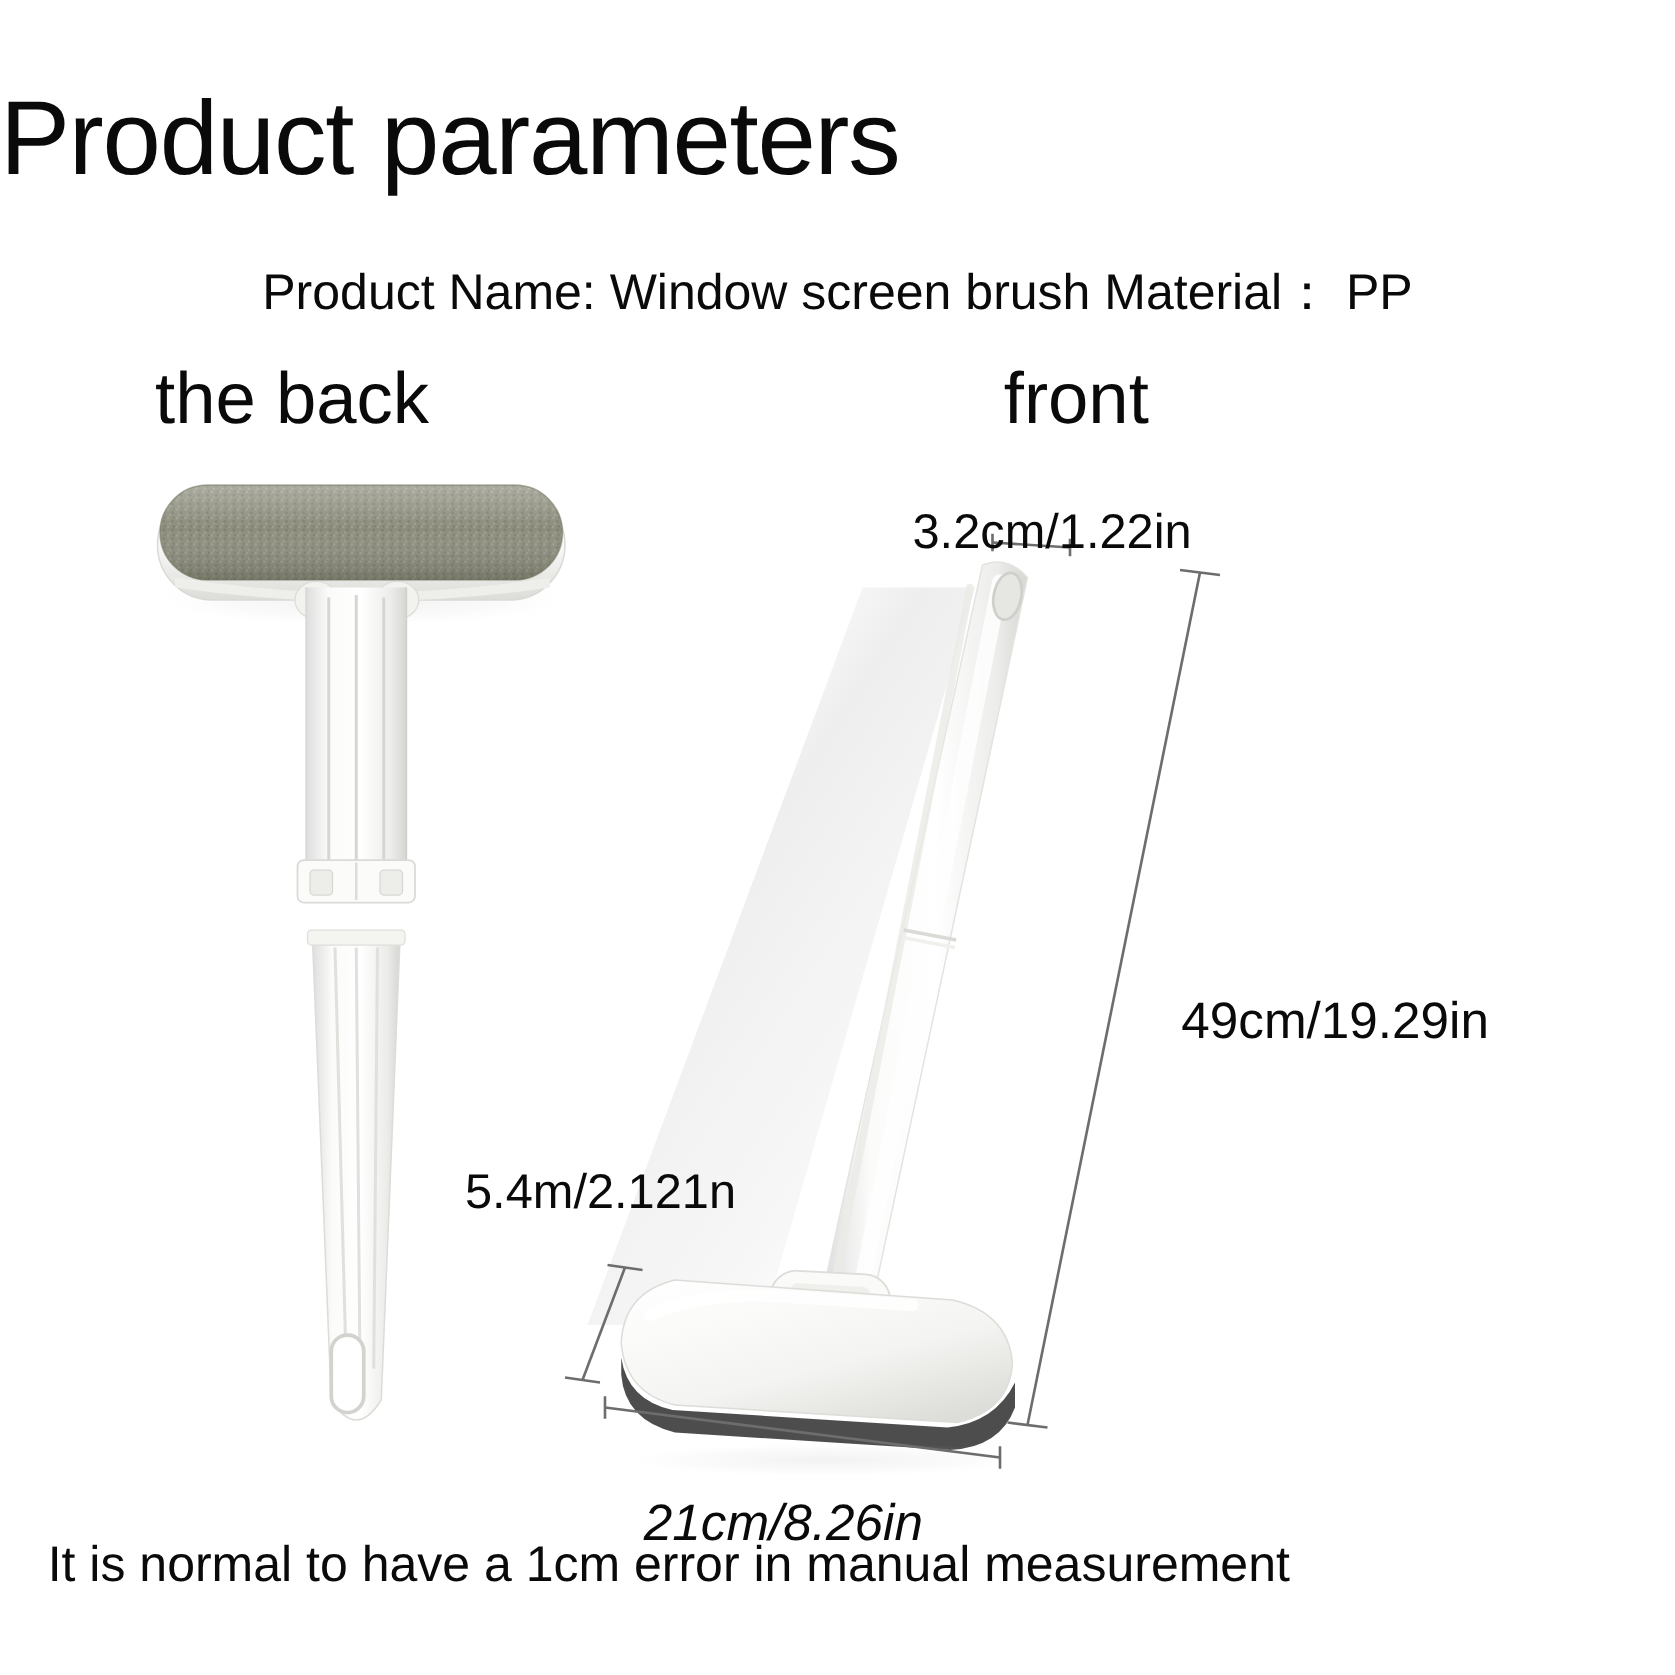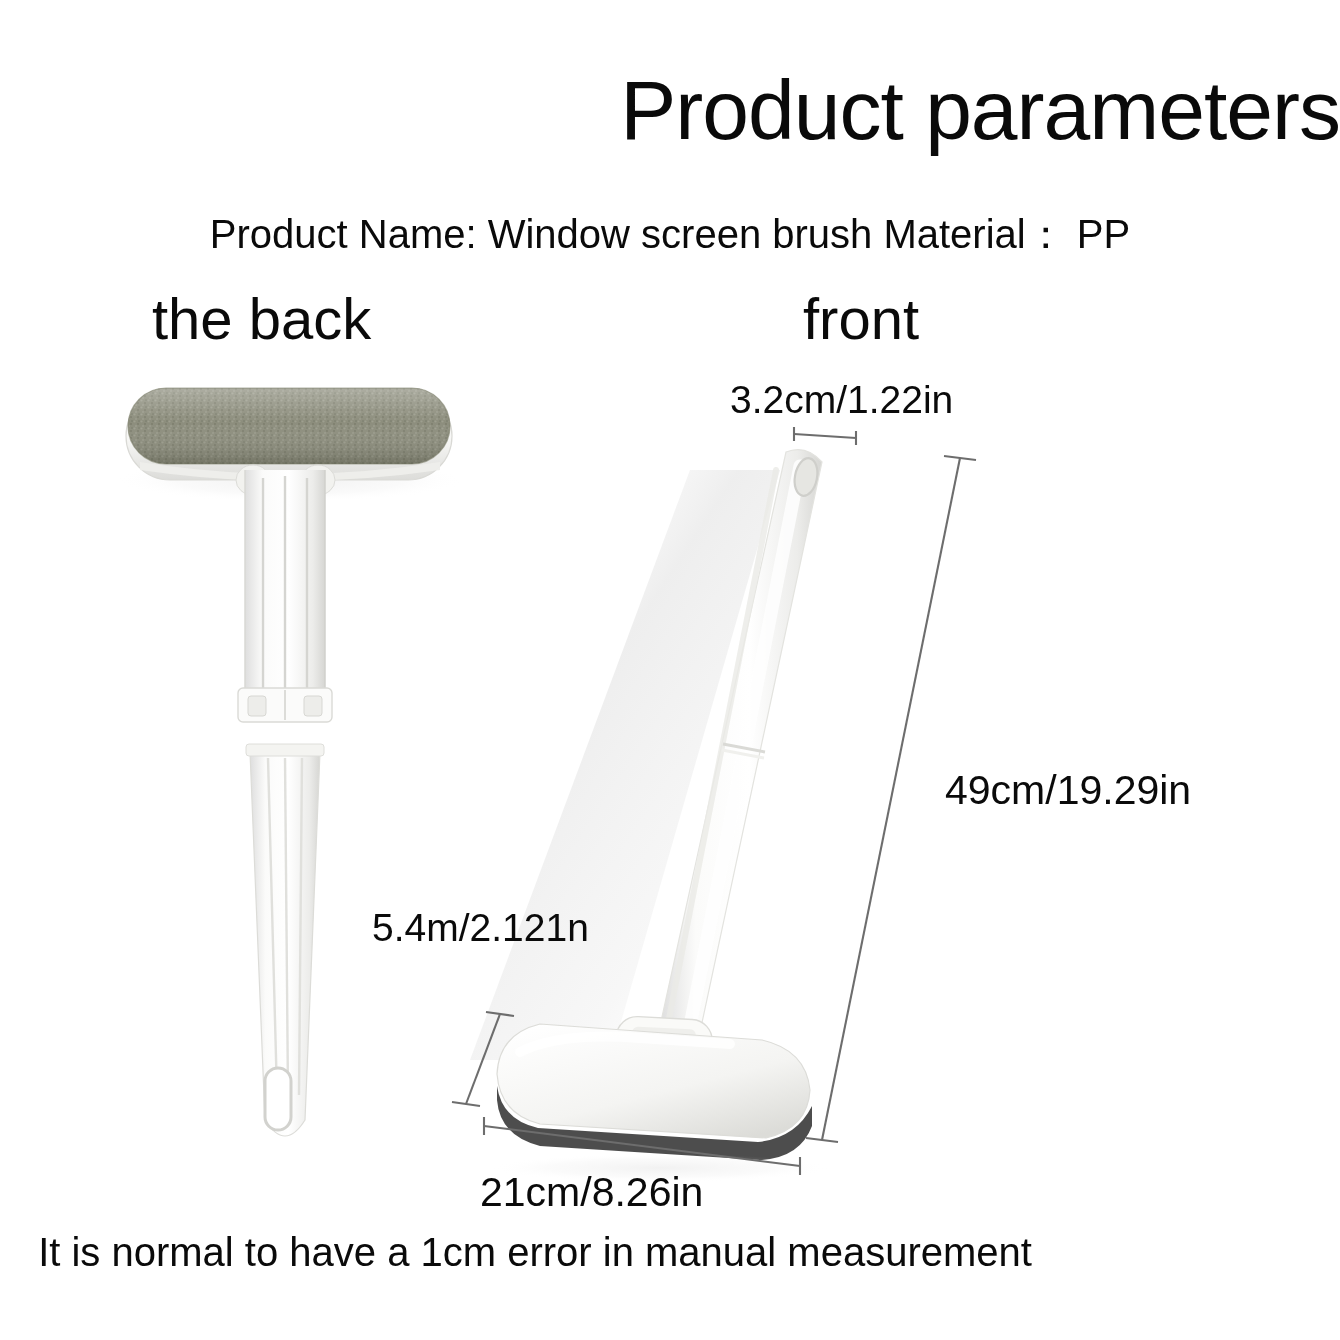--- a/index.html
+++ b/index.html
@@ -16,21 +16,21 @@
     font-family: "Liberation Sans", sans-serif;
     color: #0a0a0a;
   }
 
   
   .title {
     position: absolute;
     left: 0;
     top: 68px;
     width: 1340px;
-    text-align: right;
+    text-align: left;
     font-size: 84px;
     line-height: 1;
     letter-spacing: -1px;
     font-weight: 400;
     white-space: nowrap;
   }
   .subtitle {
     position: absolute;
     left: 0;
     top: 214px;
@@ -41,34 +41,35 @@
     font-weight: 400;
     white-space: nowrap;
   }
   .view-label {
     position: absolute;
     font-size: 58px;
     line-height: 1;
     font-weight: 400;
     white-space: nowrap;
   }
-  .view-label.back  { left: 152px; top: 290px; }
+  .view-label.back  { left: 124px; top: 290px; }
   .view-label.front { left: 780px; top: 290px; margin-left: 23px; }
 
   .dim-text {
     position: absolute;
     font-size: 39px;
     line-height: 1;
     font-weight: 400;
     white-space: nowrap;
+    margin-top: 26px;
   }
   .dim-text.top-w   { left: 730px;  top: 380px; }
   .dim-text.height  { left: 945px;  top: 770px; font-size: 41px; }
   .dim-text.depth   { left: 372px;  top: 908px; }
-  .dim-text.width   { left: 480px;  top: 1172px; font-size: 41px; }
+  .dim-text.width   { left: 515px;  top: 1172px; font-size: 41px; font-style: italic; }
 
   .footnote {
     position: absolute;
     left: 0;
     top: 1232px;
     width: 1070px;
     text-align: center;
     font-size: 40px;
     line-height: 1;
     font-weight: 400;

